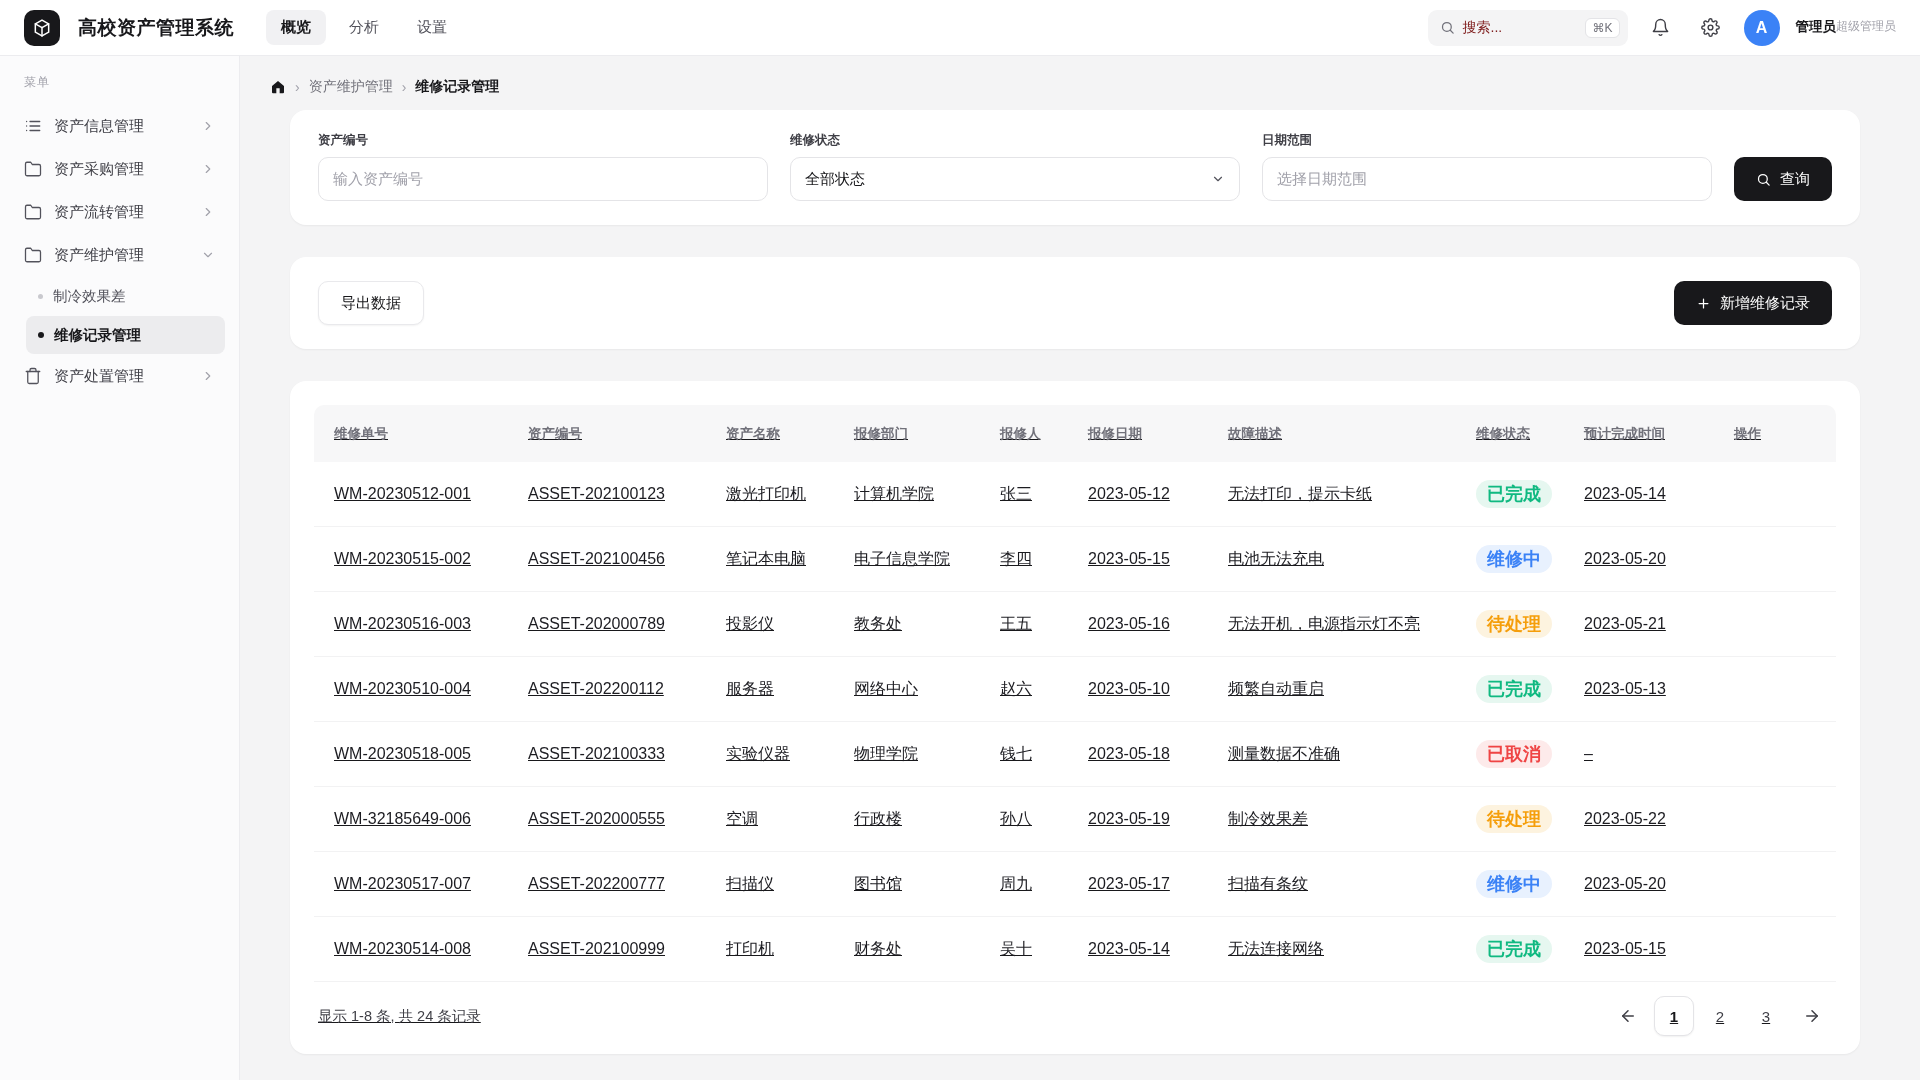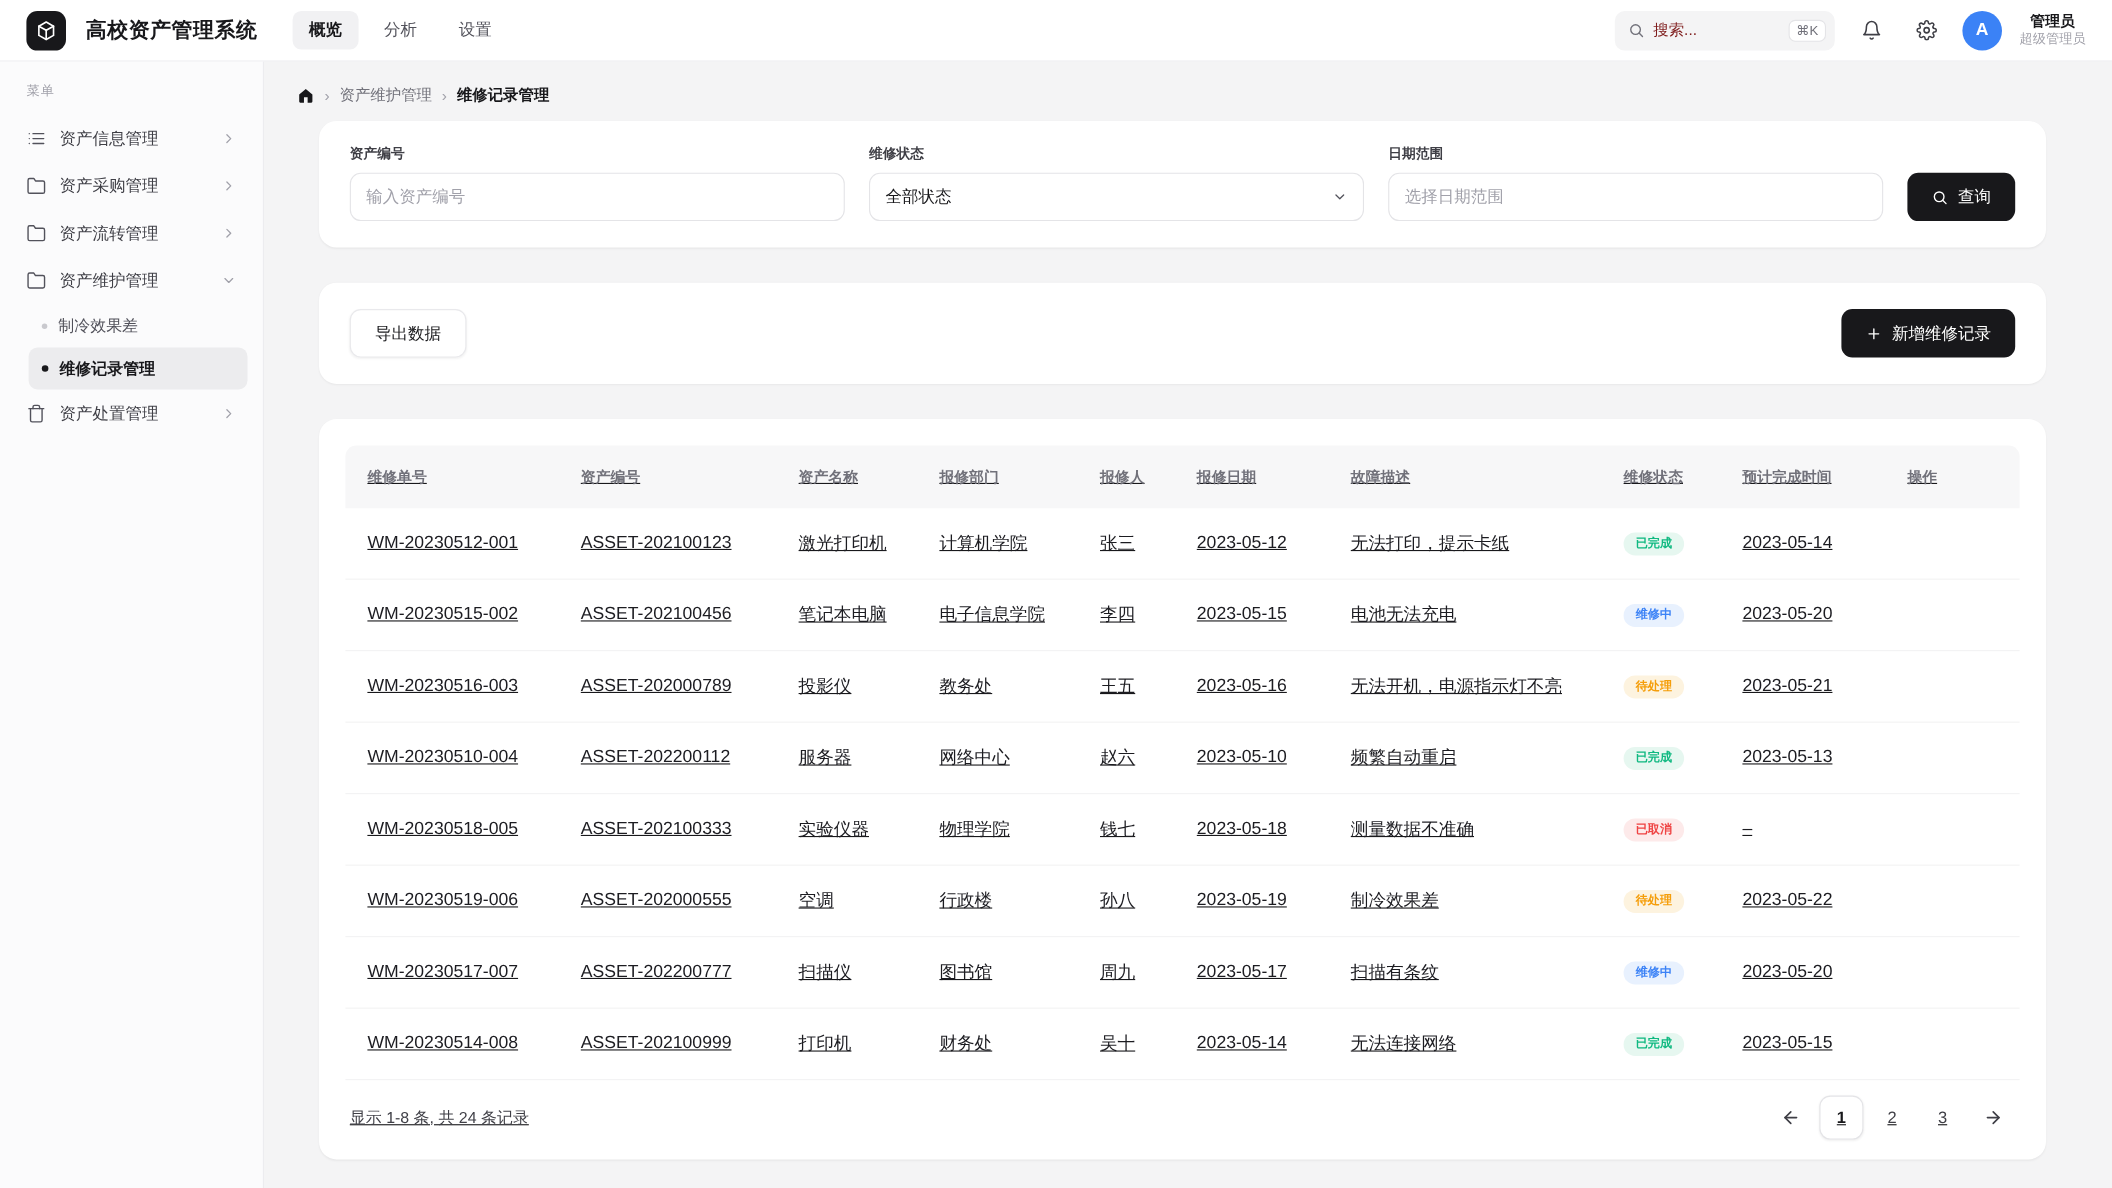--- a/index.html
+++ b/index.html
@@ -39,21 +39,21 @@
   .kbd {
     font-size:12px; color:#71717a; background:#ffffff; border:1px solid #e4e4e7;
     border-radius:6px; padding:2px 6px;
   }
   .icon-btn { width:34px; height:34px; border-radius:8px; display:flex; align-items:center; justify-content:center; cursor:pointer; background:transparent; border:none; }
   .icon-btn svg { width:19px; height:19px; fill:none; stroke:#3f3f46; stroke-width:1.8; stroke-linecap:round; stroke-linejoin:round; }
   .avatar {
     width:36px; height:36px; border-radius:50%; background:#3b82f6; color:#fff;
     display:flex; align-items:center; justify-content:center; font-size:16px; font-weight:600; cursor:pointer;
   }
-  .user-meta { display:flex; flex-direction:column; line-height:1.25;text-align:center; }
+  .user-meta { display:flex; flex-direction:row; line-height:1.25; }
   .user-name { font-size:13.5px; font-weight:600; color:#18181b; }
   .user-role { font-size:12px; color:#a1a1aa; }
 
   
   .body-wrap { display:flex; height:1024px; }
   .sidebar {
     width:240px; background:#fbfbfc; border-right:1px solid #ececef;
     padding:18px 14px; flex-shrink:0;
   }
   .menu-label { font-size:12px; color:#a1a1aa; margin:0 10px 14px; letter-spacing:1px; }
@@ -124,21 +124,21 @@
     grid-template-columns:198px 198px 128px 146px 88px 140px 248px 108px 150px 1fr;
     align-items:center;
   }
   .thead { background:#f7f7f8; border-radius:10px 10px 0 0; height:57px; }
   .th { font-size:13.5px; color:#71717a; font-weight:600; padding:0 16px; }
   .th:first-child { padding-left:20px; }
   .tr { height:65px; border-bottom:1px solid #f2f2f3; cursor:default; }
   .td { font-size:16px; color:#1c1c21; padding:0 16px; white-space:nowrap; }
   .td:first-child { padding-left:20px; }
   .badge {
-    display:inline-block; font-size:11px; font-weight:600; padding:5px 11px;
+    display:inline-block; font-size:18px; font-weight:600; padding:5px 11px;
     border-radius:999px; line-height:1;
   }
 
   .table-footer {
     display:flex; align-items:center; justify-content:space-between;
     padding:14px 4px 18px; height:72px;
   }
   .footer-summary { font-size:14.5px; color:#3f3f46; }
   .pager { display:flex; align-items:center; gap:6px; }
   .pages { display:flex; gap:6px; }
@@ -408,21 +408,21 @@
     <div class="td">实验仪器</div>
     <div class="td">物理学院</div>
     <div class="td">钱七</div>
     <div class="td">2023-05-18</div>
     <div class="td">测量数据不准确</div>
     <div class="td"><span class="badge" style="color: rgb(239, 68, 68); background: rgb(253, 234, 234);">已取消</span></div>
     <div class="td">–</div>
     <div class="td"></div>
   </div>
             <div class="grid-row tr">
-    <div class="td">WM-20230519-006</div>
+    <div class="td">WM-32185649-006</div>
     <div class="td">ASSET-202000555</div>
     <div class="td">空调</div>
     <div class="td">行政楼</div>
     <div class="td">孙八</div>
     <div class="td">2023-05-19</div>
     <div class="td">制冷效果差</div>
     <div class="td"><span class="badge" style="color: rgb(245, 158, 11); background: rgb(253, 243, 223);">待处理</span></div>
     <div class="td">2023-05-22</div>
     <div class="td"></div>
   </div>

